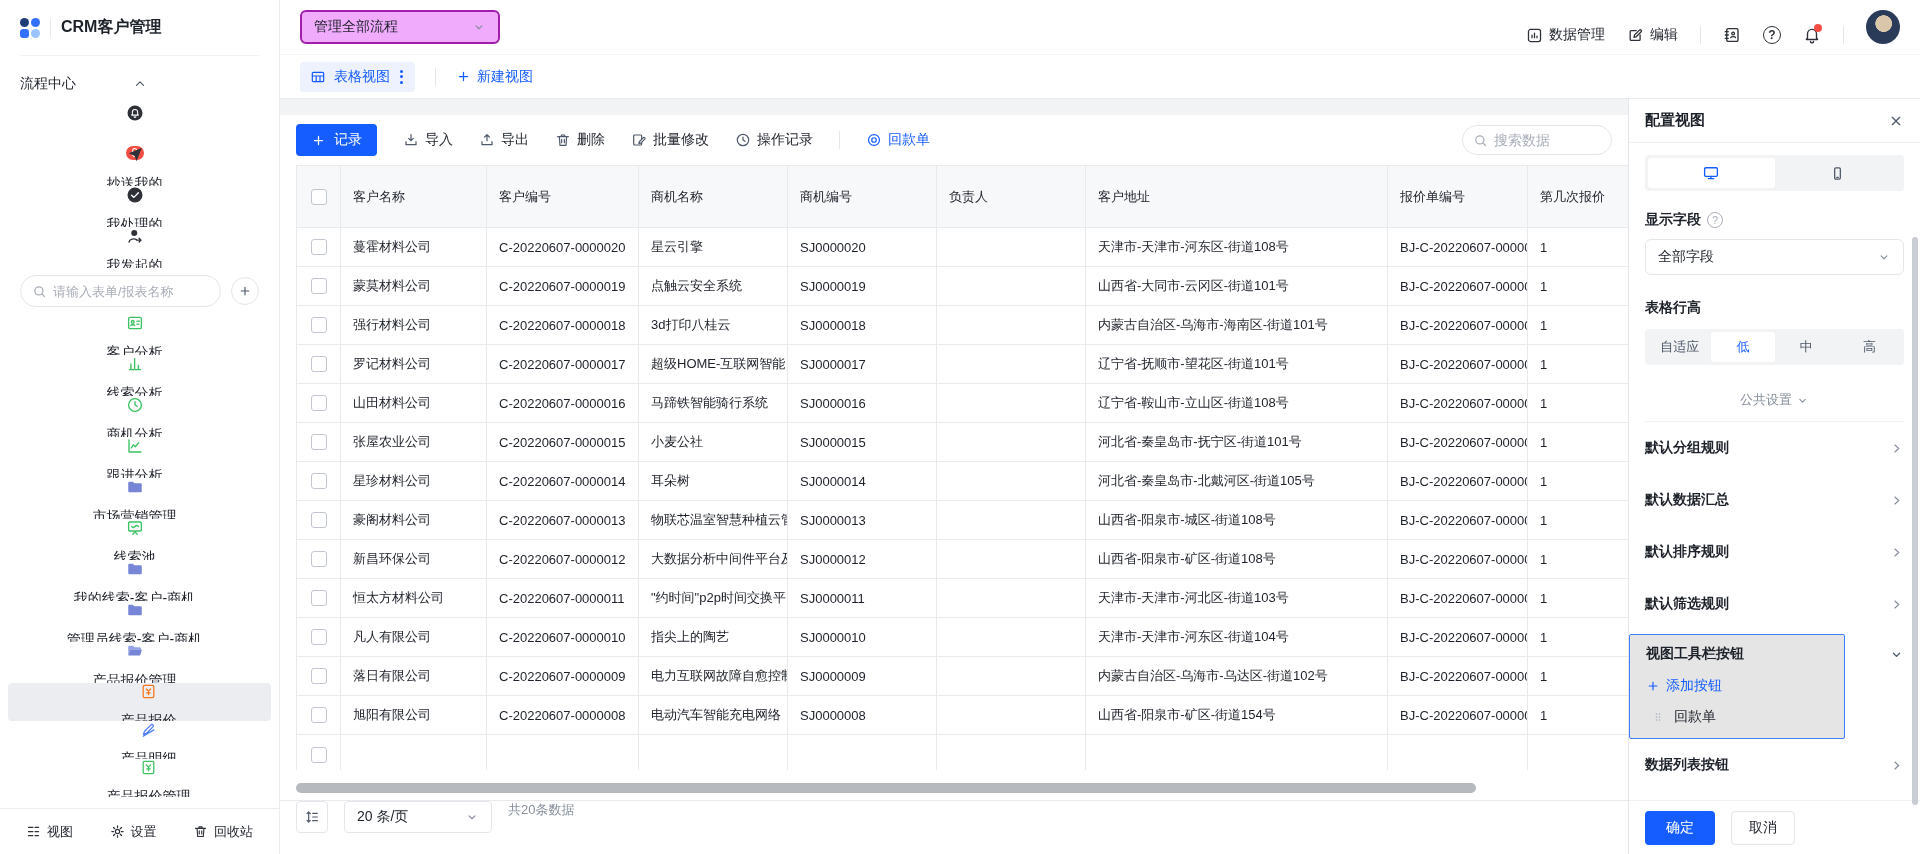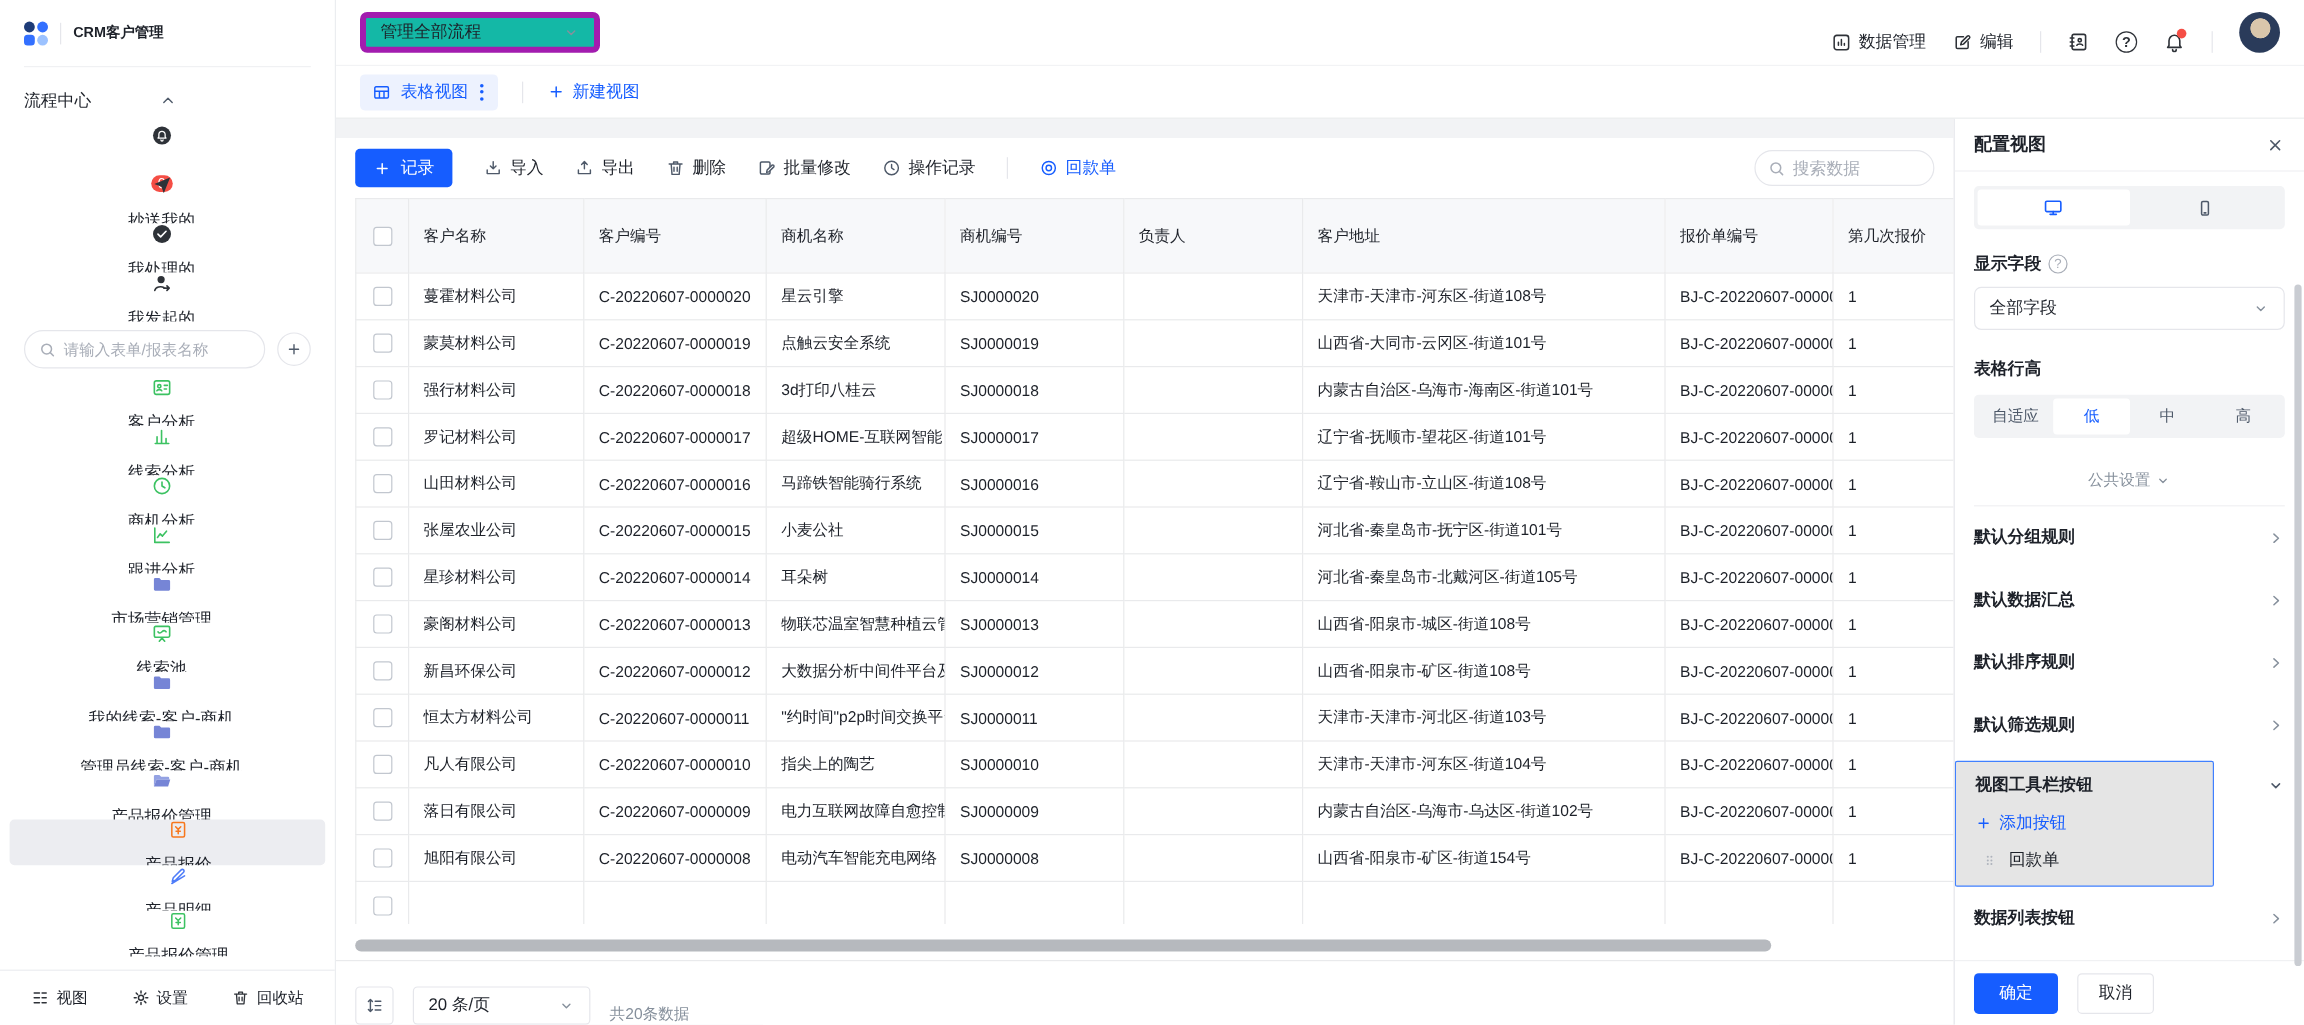--- a/index.html
+++ b/index.html
@@ -10,21 +10,21 @@
 
   
   .sidebar { width:280px; flex:none; border-right:1px solid #ebedf0; display:flex; flex-direction:column; background:#fff; }
   .sb-head { height:55px; display:flex; align-items:center; padding:0 20px; gap:10px; flex:none; }
   .logo { width:20px; height:20px; display:grid; grid-template-columns:1fr 1fr; grid-template-rows:1fr 1fr; gap:2px; }
   .logo i { border-radius:50%; }
   .logo i:nth-child(1){ background:#1e3c78; }
   .logo i:nth-child(2){ background:#3370ff; }
   .logo i:nth-child(3){ background:#3370ff; border-radius:3px; }
   .logo i:nth-child(4){ background:#9cc2ff; }
-  .sb-title { font-weight:bold; font-size:12px; white-space:nowrap; }
+  .sb-title { font-weight:bold; font-size:16px; white-space:nowrap; }
   .sb-div { height:1px; background:#f0f1f3; margin:0 20px; flex:none; }
   .sb-body { flex:1; overflow:hidden; padding-top:8px; }
   .sb-sec { height:40px; display:flex; align-items:center; padding:0 34px 0 20px; }
   .sb-sec span { flex:1; }
   .sb-item { height:41px; display:flex; align-items:center; gap:12px; padding:0 32px 0 22px; cursor:default; white-space:nowrap;flex-direction:column; }
   .sb-item .lb { flex:1; overflow:hidden; }
   .badge { min-width:18px; height:18px; border-radius:9px; background:#f54e45; color:#fff; font-size:12px; display:flex; align-items:center; justify-content:center; padding:0 5px; }
   .sb-search { display:flex; align-items:center; gap:10px; padding:7px 20px; }
   .sb-input { flex:1; height:32px; border:1px solid #e5e6eb; border-radius:16px; display:flex; align-items:center; gap:6px; padding:0 11px; color:#a9aeb8; }
   .sb-input input { border:none; outline:none; width:100%; font-size:13px; color:#1d2129; background:transparent; font-family:inherit; }
@@ -32,21 +32,21 @@
   .plus-btn { width:28px; height:28px; border:1px solid #e5e6eb; border-radius:50%; display:flex; align-items:center; justify-content:center; color:#4e5969; flex:none; background:#fff; }
   .sb-item.sub { height:38px; margin:0 8px; padding:0 24px 0 42px; border-radius:4px; }
   .sb-item.sub.active { background:#ecedf1; }
   .sb-foot { height:46px; border-top:1px solid #ebedf0; display:flex; align-items:center; justify-content:space-between; padding:0 26px; font-size:13px; flex:none; }
   .fi { display:flex; align-items:center; gap:6px; color:#1d2129; }
   .c-dark{ color:#2e3238; } .c-green{ color:#3cc262; } .c-slate{ color:#7685d6; } .c-orange{ color:#f7771d; } .c-blue{ color:#4f7df9; }
 
   
   .main { flex:1; display:flex; flex-direction:column; min-width:0; }
   .topbar { height:55px; display:flex; align-items:center; padding:0 20px; border-bottom:1px solid #f2f3f5; flex:none; }
-  .flow-sel { width:200px; height:34px; border:5px solid #a21caf; border-radius:6px; display:flex; align-items:center; padding:0 12px; gap:8px; background:#14b8a6; }
+  .flow-sel { width:200px; height:34px; border:2px solid #a21caf; border-radius:6px; display:flex; align-items:center; padding:0 12px; gap:8px; background:#f0abfc; }
   .flow-sel .lb { flex:1; }
   .top-right { margin-left:auto; display:flex; align-items:flex-end; gap:22px; }
   .tr-item { display:flex; align-items:center; gap:6px; }
   .qmark { width:18px; height:18px; border:1.6px solid #2e3238; border-radius:50%; font-size:12px; font-weight:bold; display:flex; align-items:center; justify-content:center; color:#2e3238; }
   .qmark::before { content:"?"; }
   .bell-wrap { position:relative; display:flex; }
   .bell-dot { position:absolute; top:-2px; right:-1px; width:8px; height:8px; background:#f54e45; border-radius:50%; }
   .avatar { width:34px; height:34px; border-radius:50%; background:radial-gradient(circle at 52% 40%, #d9c6ab 0 30%, #2a3b5a 32%); }
 
   .tabbar { height:44px; display:flex; align-items:center; padding:0 20px; gap:20px; border-bottom:1px solid #e8eaec; flex:none; }
@@ -71,21 +71,21 @@
   .table-wrap { height:605px; overflow:hidden; padding-left:16px; flex:none; }
   table { border-collapse:collapse; table-layout:fixed; width:1377px; font-size:13px; }
   th,td { border:1px solid #e9eaec; padding:0 12px; text-align:left; white-space:nowrap; overflow:hidden; }
   thead th { height:62px; background:#f7f8fa; font-weight:normal; }
   tbody td { height:39px; }
   tr.partial td { height:40px; border-bottom:none; }
   .col-cb { padding:0; text-align:center; vertical-align:middle; }
   .cb { width:16px; height:16px; border:1.5px solid #c2c7cf; border-radius:3px; display:inline-block; vertical-align:middle; background:#fff; }
   .hscroll { height:30px; position:relative; flex:none; }
   .hthumb { position:absolute; left:16px; top:13px; width:1180px; height:10px; border-radius:5px; background:#b6b9be; }
-  .foot { height:54px; border-top:1px solid #e9eaec; display:flex; align-items:flex-end; padding:0 16px; gap:16px; flex:none; }
+  .foot { height:54px; border-top:1px solid #e9eaec; display:flex; align-items:flex-start; padding:0 16px; gap:16px; flex:none; }
   .rh-btn { width:32px; height:32px; border:1px solid #e5e6eb; border-radius:4px; display:flex; align-items:center; justify-content:center; color:#4e5969; background:#fff; }
   .psel { width:148px; height:32px; border:1px solid #e5e6eb; border-radius:4px; display:flex; align-items:center; padding:0 12px; background:#fff; }
   .psel .lb { flex:1; }
   .total { color:#86909c; font-size:13px; }
 
   
   .panel { width:292px; flex:none; border-left:1px solid #e5e6eb; background:#fff; display:flex; flex-direction:column; position:relative; }
   .p-head { height:44px; display:flex; align-items:center; justify-content:space-between; padding:0 16px; border-bottom:1px solid #f0f1f3; font-size:15px; font-weight:bold; flex:none; }
   .p-close { color:#4e5969; display:flex; }
   .p-body { flex:1; padding:12px 16px 0; overflow:hidden; }

